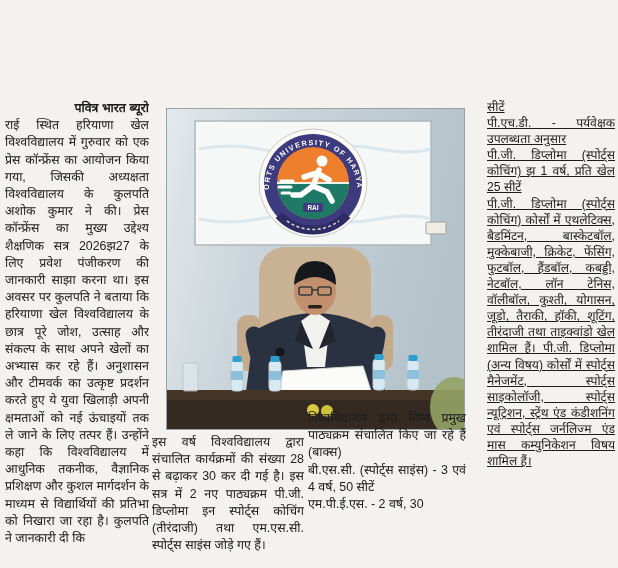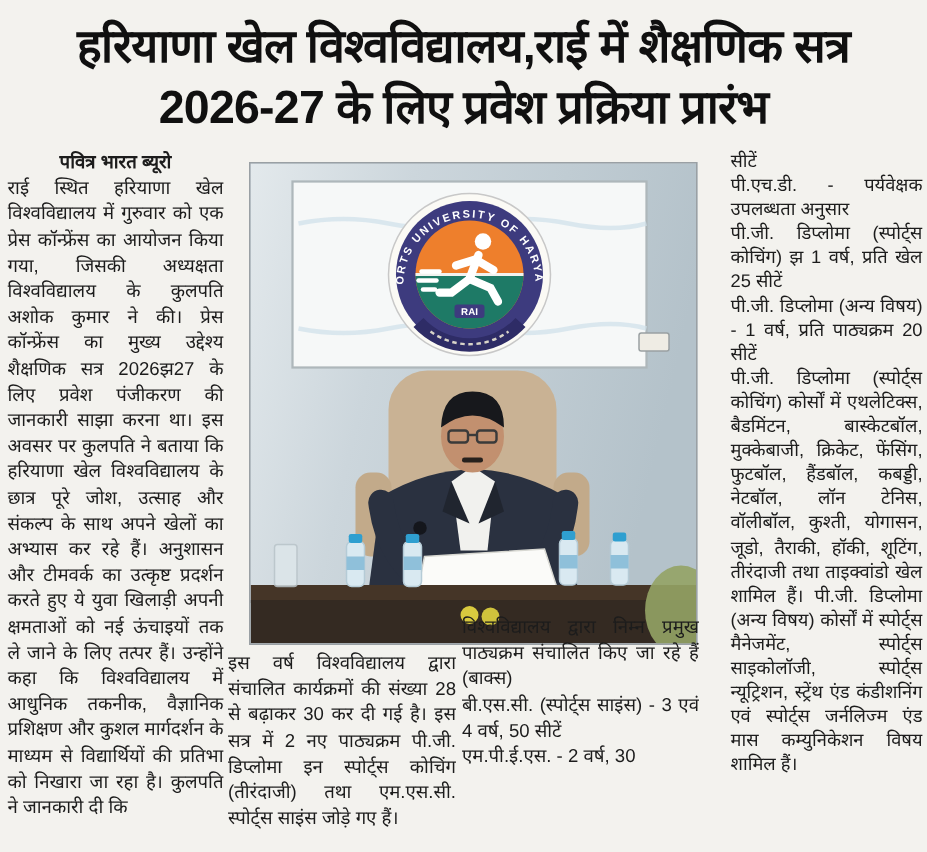--- a/index.html
+++ b/index.html
@@ -39,41 +39,37 @@
   .col{
     position:absolute;
     color:var(--text-color);
     font-size:12.4px;
     line-height:17.2px;
     text-align:justify;
     overflow:hidden;
   }
   .col p{margin:0;}
   .col1{left:5px;top:100px;width:144px;height:464px;}
-  .col1 .byline,.col1 .dateline{font-weight:bold;text-align:center;}
+  .col1 .byline,.col1 .dateline{font-weight:bold;text-align:right;}
   .col2{left:152px;top:434px;width:152px;height:130px;}
   .col3{left:308px;top:410px;width:158px;height:130px;}
-  .col4{left:487px;top:99px;width:128px;height:465px;font-size:12.2px;line-height:16.1px;}
+  .col4{left:487px;top:99px;width:128px;height:465px;font-size:12.2px;line-height:16.1px;text-decoration:underline;}
   .photo{
     position:absolute;left:166px;top:108px;width:299px;height:322px;
     border:1px solid #9aa0a4;
     background:var(--ph-wall);
     overflow:hidden;
   }
   .photo svg{display:block;}
 </style>
 </head>
 <body>
 
 <div class="page">
 
-  <div class="headline">
-    <div>हरियाणा खेल विश्वविद्यालय,राई में शैक्षणिक सत्र</div>
-    <div>2026-27 के लिए प्रवेश प्रक्रिया प्रारंभ</div>
-  </div>
 
   <div class="col col1">
     <p class="byline">पवित्र भारत ब्यूरो</p>
     <p>राई स्थित हरियाणा खेल विश्वविद्यालय में गुरुवार को एक प्रेस कॉन्फ्रेंस का आयोजन किया गया, जिसकी अध्यक्षता विश्वविद्यालय के कुलपति अशोक कुमार ने की। प्रेस कॉन्फ्रेंस का मुख्य उद्देश्य शैक्षणिक सत्र 2026झ27 के लिए प्रवेश पंजीकरण की जानकारी साझा करना था। इस अवसर पर कुलपति ने बताया कि हरियाणा खेल विश्वविद्यालय के छात्र पूरे जोश, उत्साह और संकल्प के साथ अपने खेलों का अभ्यास कर रहे हैं। अनुशासन और टीमवर्क का उत्कृष्ट प्रदर्शन करते हुए ये युवा खिलाड़ी अपनी क्षमताओं को नई ऊंचाइयों तक ले जाने के लिए तत्पर हैं। उन्होंने कहा कि विश्वविद्यालय में आधुनिक तकनीक, वैज्ञानिक प्रशिक्षण और कुशल मार्गदर्शन के माध्यम से विद्यार्थियों की प्रतिभा को निखारा जा रहा है। कुलपति ने जानकारी दी कि</p>
   </div>
 
   <figure class="photo">
     <svg width="297" height="320" viewBox="0 0 297 320" aria-hidden="true">
       <defs>
         <linearGradient id="wallGrad" x1="0" y1="0" x2="1" y2="0.25">
@@ -196,17 +192,16 @@
   <div class="col col3">
     <p>विश्वविद्यालय द्वारा निम्न प्रमुख पाठ्यक्रम संचालित किए जा रहे हैं (बाक्स)</p>
     <p>बी.एस.सी. (स्पोर्ट्स साइंस) - 3 एवं 4 वर्ष, 50 सीटें</p>
     <p>एम.पी.ई.एस. - 2 वर्ष, 30</p>
   </div>
 
   <div class="col col4">
     <p>सीटें</p>
     <p>पी.एच.डी. - पर्यवेक्षक उपलब्धता अनुसार</p>
     <p>पी.जी. डिप्लोमा (स्पोर्ट्स कोचिंग) झ 1 वर्ष, प्रति खेल 25 सीटें</p>
-    <p>पी.जी. डिप्लोमा (अन्य विषय) - 1 वर्ष, प्रति पाठ्यक्रम 20 सीटें</p>
     <p>पी.जी. डिप्लोमा (स्पोर्ट्स कोचिंग) कोर्सों में एथलेटिक्स, बैडमिंटन, बास्केटबॉल, मुक्केबाजी, क्रिकेट, फेंसिंग, फुटबॉल, हैंडबॉल, कबड्डी, नेटबॉल, लॉन टेनिस, वॉलीबॉल, कुश्ती, योगासन, जूडो, तैराकी, हॉकी, शूटिंग, तीरंदाजी तथा ताइक्वांडो खेल शामिल हैं। पी.जी. डिप्लोमा (अन्य विषय) कोर्सों में स्पोर्ट्स मैनेजमेंट, स्पोर्ट्स साइकोलॉजी, स्पोर्ट्स न्यूट्रिशन, स्ट्रेंथ एंड कंडीशनिंग एवं स्पोर्ट्स जर्नलिज्म एंड मास कम्युनिकेशन विषय शामिल हैं।</p>
   </div>
 
 </div>
 
 </body></html>

